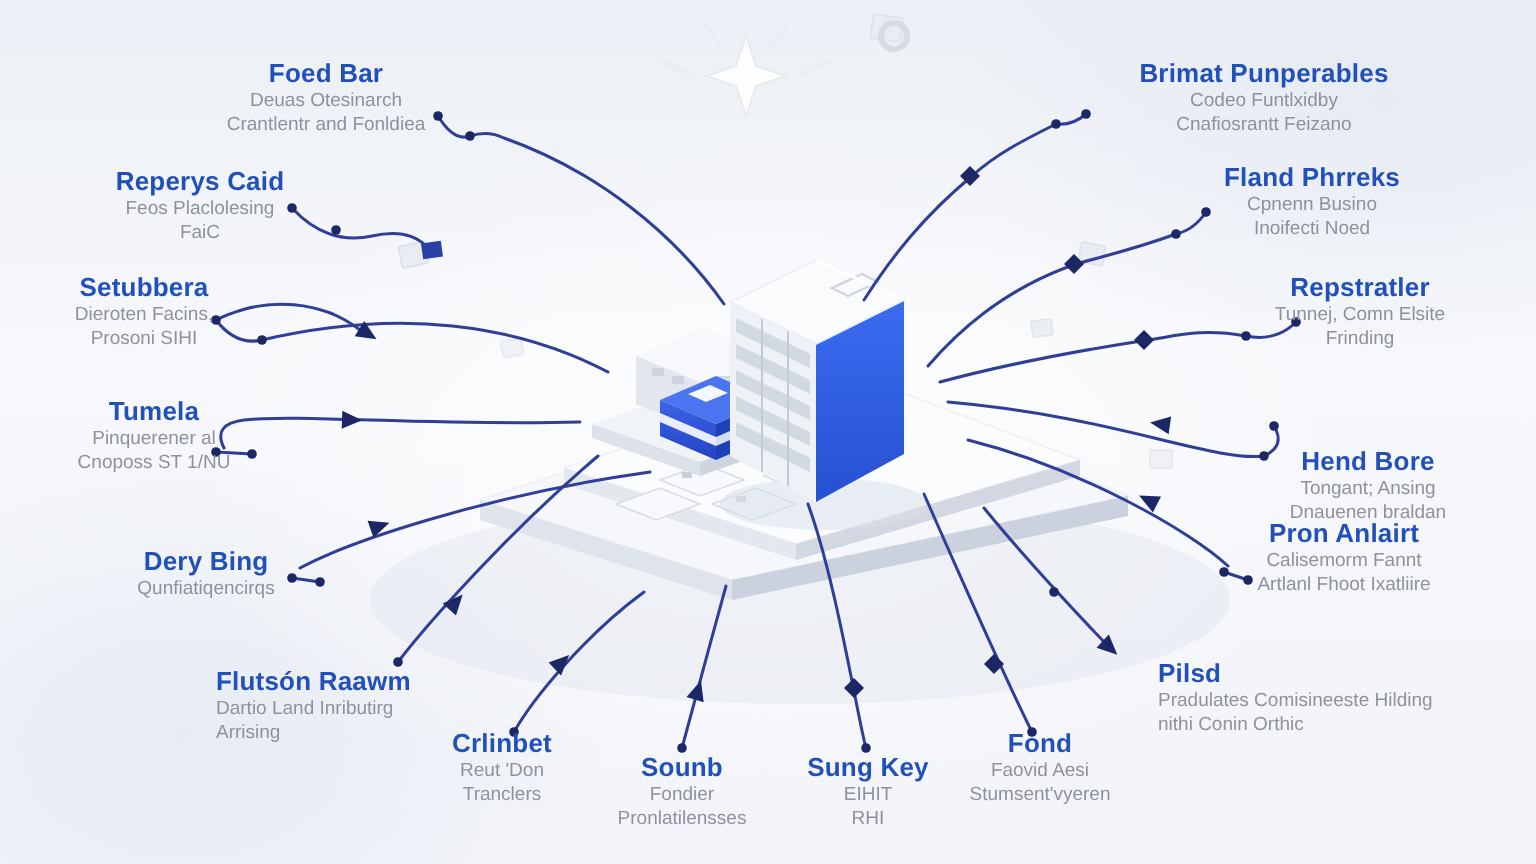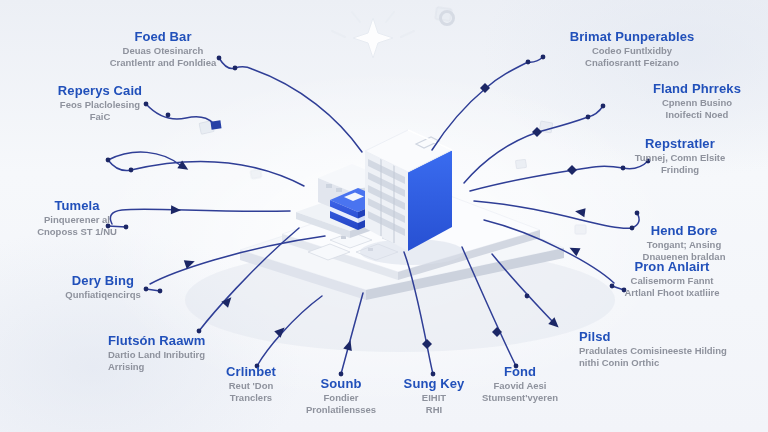--- a/index.html
+++ b/index.html
@@ -8,21 +8,21 @@
     font-family:"Liberation Sans",sans-serif;
     background:
       radial-gradient(ellipse 420px 240px at 50% 55%, rgba(255,255,255,.9), rgba(255,255,255,0) 70%),
       radial-gradient(ellipse 300px 200px at 12% 85%, rgba(221,227,238,.55), rgba(221,227,238,0) 70%),
       radial-gradient(ellipse 300px 180px at 90% 12%, rgba(223,229,240,.5), rgba(223,229,240,0) 70%),
       linear-gradient(180deg,#eceff5 0%,#f6f8fb 40%,#f2f4f9 100%);
   }
   svg.art{position:absolute;left:0;top:0;}
   .label{position:absolute;color:#2150ba;}
   .label .title{font-size:13px;font-weight:700;letter-spacing:.1px;line-height:1.15;white-space:nowrap;}
-  .label .sub{font-size:9.5px;font-weight:700;color:#8e929d;line-height:1.32;white-space:nowrap;}
+  .label .sub{font-size:9.5px;font-weight:400;color:#8e929d;line-height:1.32;white-space:nowrap;}
   .ctr{text-align:center;transform:translateX(-50%);}
   .lft{text-align:left;}
 </style>
 </head>
 <body>
 
 <div class="stage">
 
 <svg class="art" width="768" height="432" viewBox="0 0 768 432">
   <defs>
@@ -215,20 +215,25 @@
   <div class="label ctr" style="left:163px;top:30px;">
     <div class="title">Foed Bar</div>
     <div class="sub">Deuas Otesinarch</div>
     <div class="sub">Crantlentr and Fonldiea</div>
   </div>
   <div class="label ctr" style="left:100px;top:84px;">
     <div class="title">Reperys Caid</div>
     <div class="sub">Feos Placlolesing</div>
     <div class="sub">FaiC</div>
   </div>
+  <div class="label ctr" style="left:72px;top:137px;">
+    <div class="title">Setubbera</div>
+    <div class="sub">Dieroten Facins,</div>
+    <div class="sub">Prosoni SIHI</div>
+  </div>
   <div class="label ctr" style="left:77px;top:199px;">
     <div class="title">Tumela</div>
     <div class="sub">Pinquerener al</div>
     <div class="sub">Cnoposs ST 1/NU</div>
   </div>
   <div class="label ctr" style="left:103px;top:274px;">
     <div class="title">Dery Bing</div>
     <div class="sub">Qunfiatiqencirqs</div>
   </div>
   <div class="label ctr" style="left:251px;top:365px;">
@@ -269,21 +274,21 @@
   <div class="label ctr" style="left:684px;top:200px;margin-top:24px;">
     <div class="title">Hend Bore</div>
     <div class="sub">Tongant; Ansing</div>
     <div class="sub">Dnauenen braldan</div>
   </div>
   <div class="label ctr" style="left:680px;top:137px;">
     <div class="title">Repstratler</div>
     <div class="sub">Tunnej, Comn Elsite</div>
     <div class="sub">Frinding</div>
   </div>
-  <div class="label ctr" style="left:697px;top:82px;">
+  <div class="label ctr" style="left:656px;top:82px;">
     <div class="title">Fland Phrreks</div>
     <div class="sub">Cpnenn Busino</div>
     <div class="sub">Inoifecti Noed</div>
   </div>
   <div class="label ctr" style="left:632px;top:30px;">
     <div class="title">Brimat Punperables</div>
     <div class="sub">Codeo Funtlxidby</div>
     <div class="sub">Cnafiosrantt Feizano</div>
   </div>
 

